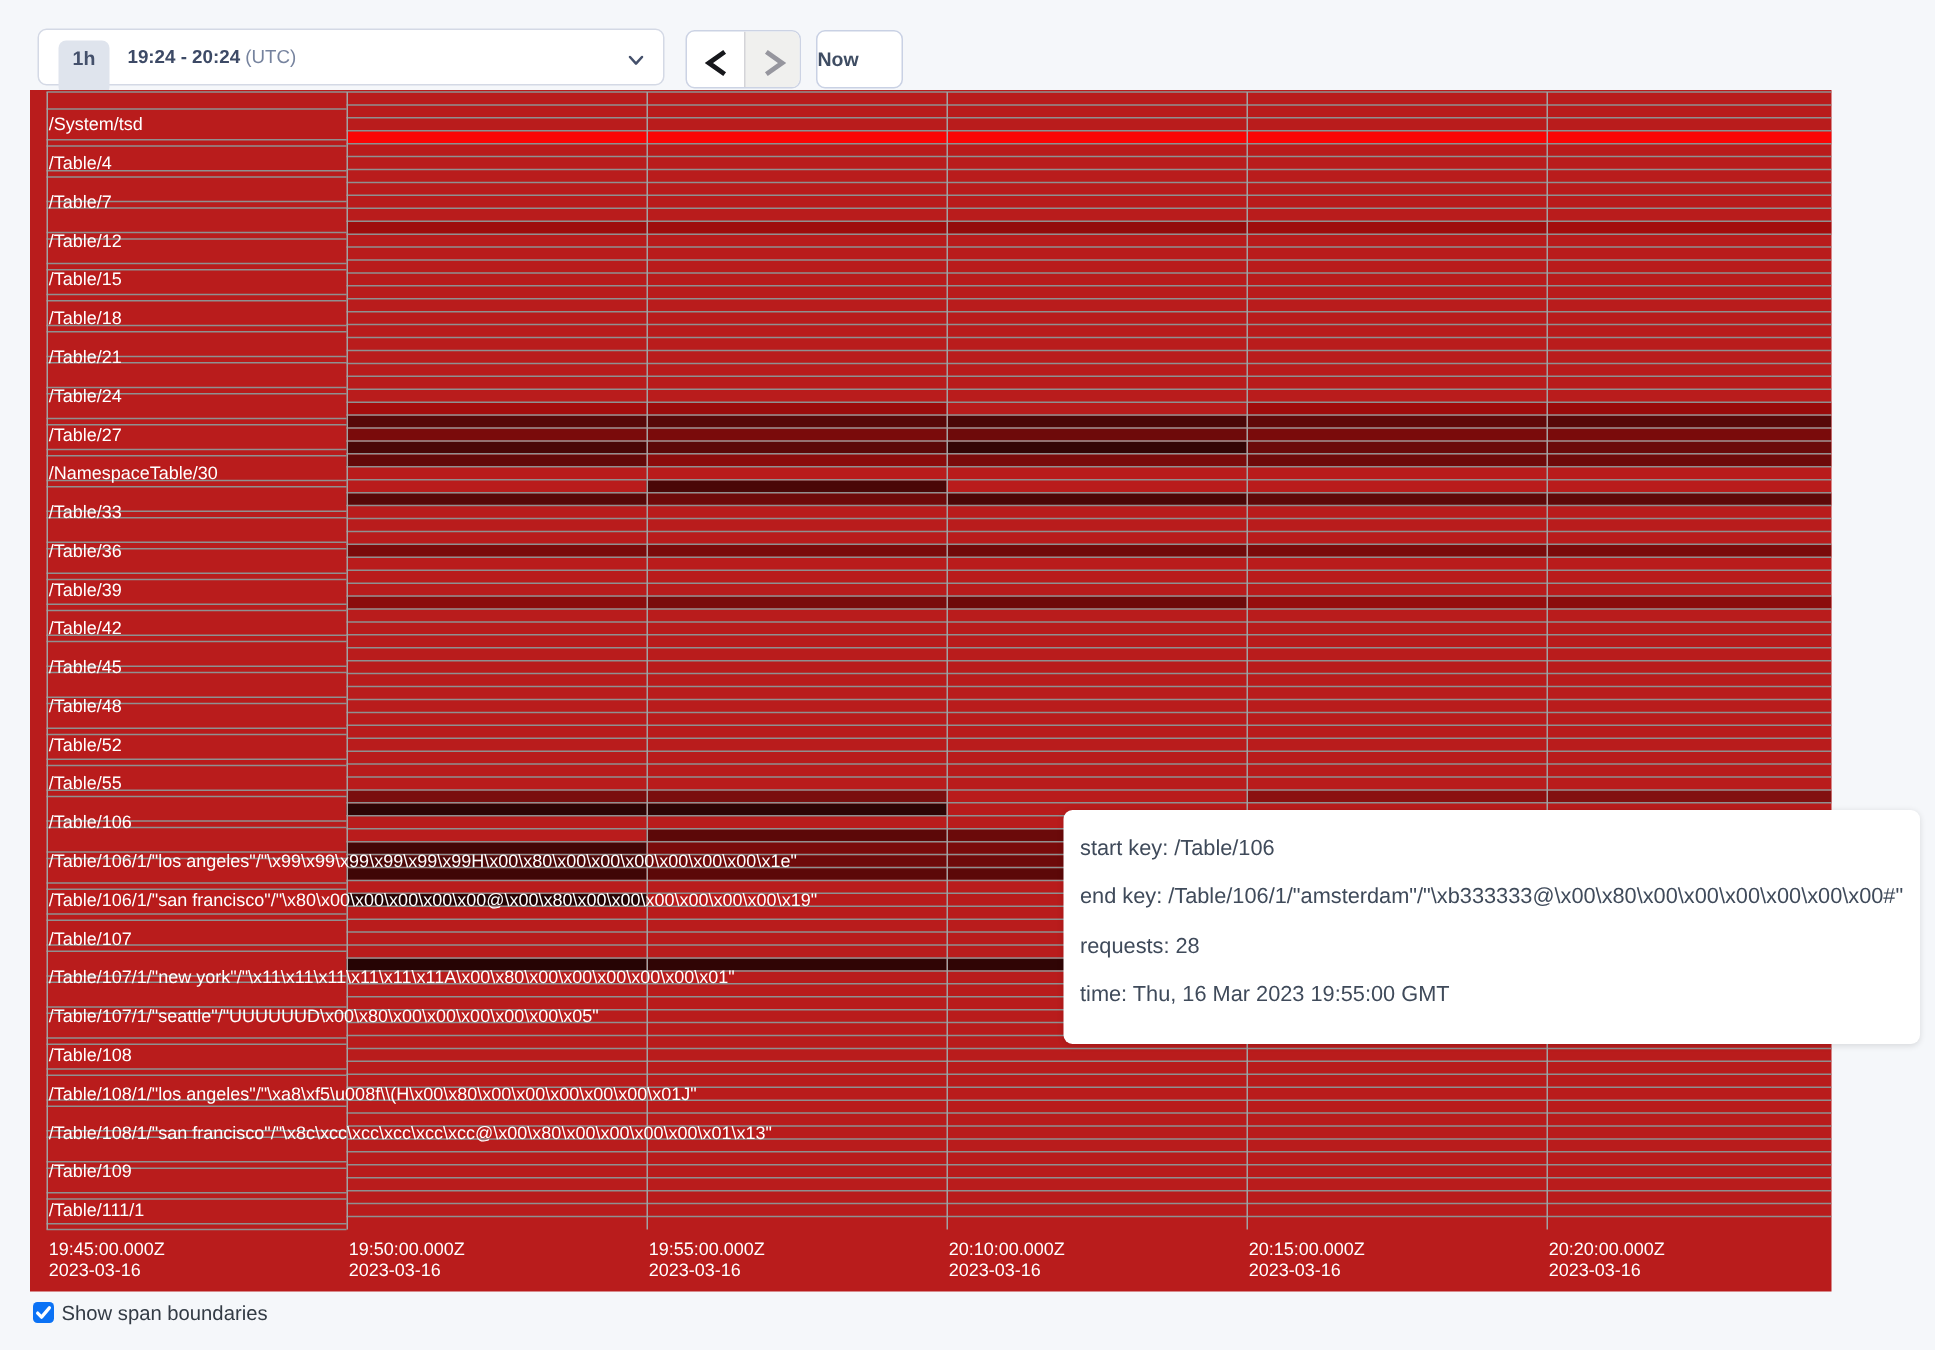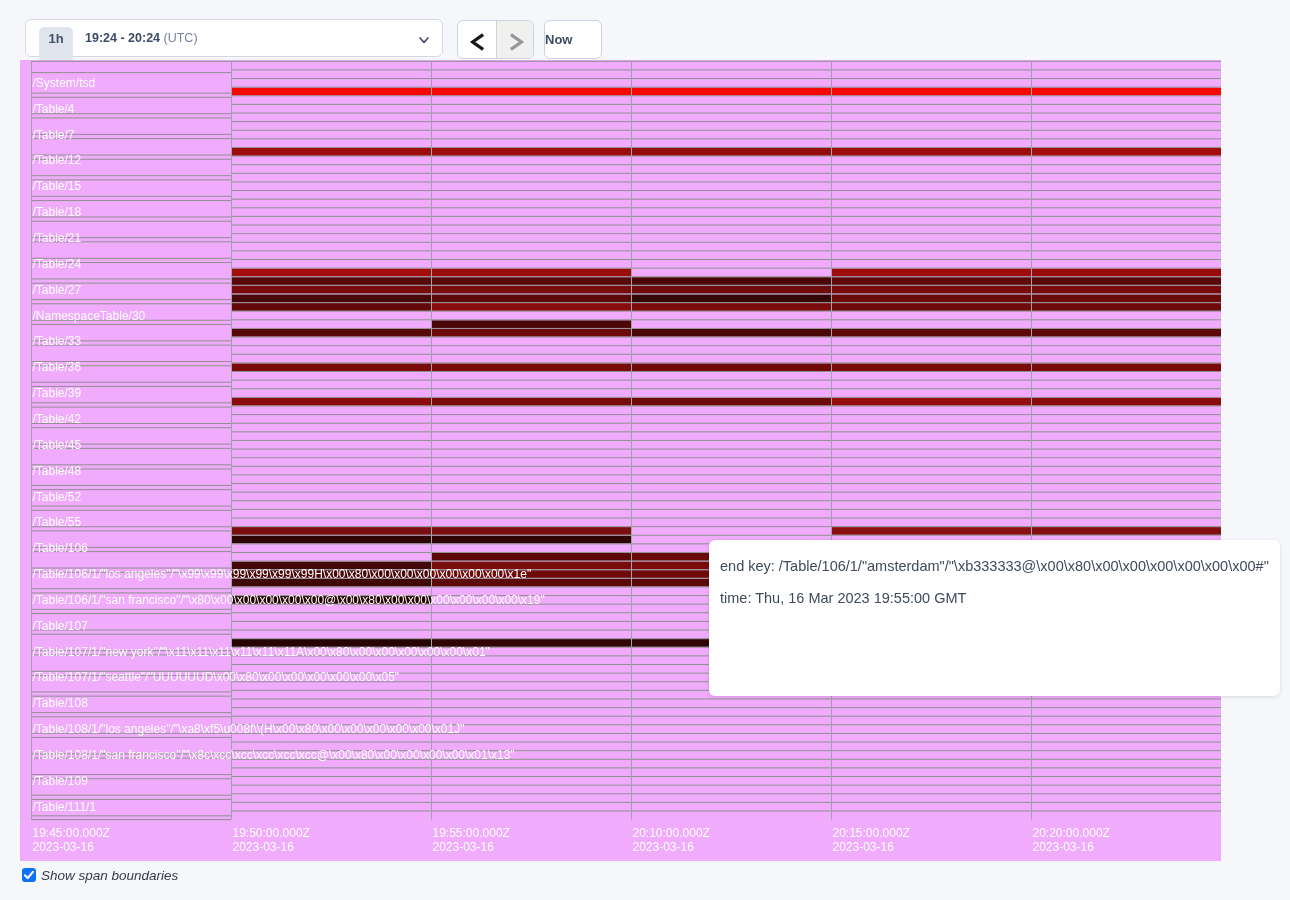--- a/index.html
+++ b/index.html
@@ -22,21 +22,21 @@
     <svg class="abs" style="left:466px;top:31px;margin-left:-457px;margin-top:-19px" width="22" height="20" viewBox="0 0 22 20">
       <path d="M16.1 1.6 L5.6 9 L16.1 16.4" stroke="#17181c" stroke-width="3.2" fill="none"></path>
     </svg>
     <svg class="abs" style="left:504px;top:31px;margin-left:-457px;margin-top:-19px" width="22" height="20" viewBox="0 0 22 20">
       <path d="M5.9 1.6 L16.4 9 L5.9 16.4" stroke="#96969e" stroke-width="3.2" fill="none"></path>
     </svg>
   </div>
 
   <div class="abs" style="left:544px;top:19.5px;width:58px;height:39px;background:#fff;border:1px solid #c9d1e4;border-radius:6px;text-align:left;line-height:37px;font-size:13px;font-weight:bold;color:#3f4d63;">Now</div>
 
-  <div class="abs" style="left:20px;top:60px;width:1201px;height:801px;background:#f0abfc;">
+  <div class="abs" style="left:20px;top:60px;width:1201px;height:801px;background:#b91c1c;">
 <svg width="1201" height="802" viewBox="0 0 1201 802" style="display:block">
 <rect x="211" y="27.7" width="990" height="7.7" fill="#fa0505"></rect>
 <rect x="211" y="88.0" width="200" height="7.7" fill="#9e0d0d"></rect>
 <rect x="411" y="88.0" width="200" height="7.7" fill="#9e0d0d"></rect>
 <rect x="611" y="88.0" width="200" height="7.7" fill="#930c0c"></rect>
 <rect x="811" y="88.0" width="200" height="7.7" fill="#9e0d0d"></rect>
 <rect x="1011" y="88.0" width="190" height="7.7" fill="#a30d0d"></rect>
 <rect x="211" y="208.6" width="200" height="7.7" fill="#a50d0d"></rect>
 <rect x="411" y="208.6" width="200" height="7.7" fill="#9b0c0c"></rect>
 <rect x="811" y="208.6" width="200" height="7.7" fill="#a00c0c"></rect>
@@ -142,22 +142,24 @@
 <text x="612.5" y="790.5">2023-03-16</text>
 <text x="812.5" y="776.5">20:15:00.000Z</text>
 <text x="812.5" y="790.5">2023-03-16</text>
 <text x="1012.5" y="776.5">20:20:00.000Z</text>
 <text x="1012.5" y="790.5">2023-03-16</text>
 </g>
 </svg>
   </div>
 
   <div class="abs" style="left:708.5px;top:540px;width:571px;height:156px;background:#fff;border-radius:6px;box-shadow:0 1px 4px rgba(0,0,0,0.12);color:#3f4a5a;font-size:14.5px;padding:9.5px 0 0 11.5px;line-height:32.6px;white-space:nowrap;">
+    <div>start key: /Table/106</div>
     <div>end key: /Table/106/1/"amsterdam"/"\xb333333@\x00\x80\x00\x00\x00\x00\x00\x00#"</div>
+    <div>requests: 28</div>
     <div>time: Thu, 16 Mar 2023 19:55:00 GMT</div>
   </div>
 
   <div class="abs" style="left:21.5px;top:867.5px;height:15px;">
     <svg width="14" height="14" viewBox="0 0 14 14" style="vertical-align:top;margin-top:0.5px">
       <rect x="0" y="0" width="14" height="14" rx="3" fill="#0b72f5"></rect>
       <path d="M3.1 7.4 L5.7 10.1 L10.9 3.9" stroke="#fff" stroke-width="2.2" fill="none" stroke-linecap="round" stroke-linejoin="round"></path>
-    </svg><span style="font-size:13.5px;color:#333b45;vertical-align:top;line-height:15px;margin-left:5.5px;font-style:italic;">Show span boundaries</span>
+    </svg><span style="font-size:13.5px;color:#333b45;vertical-align:top;line-height:15px;margin-left:5.5px;">Show span boundaries</span>
   </div>
 
 </body></html>

